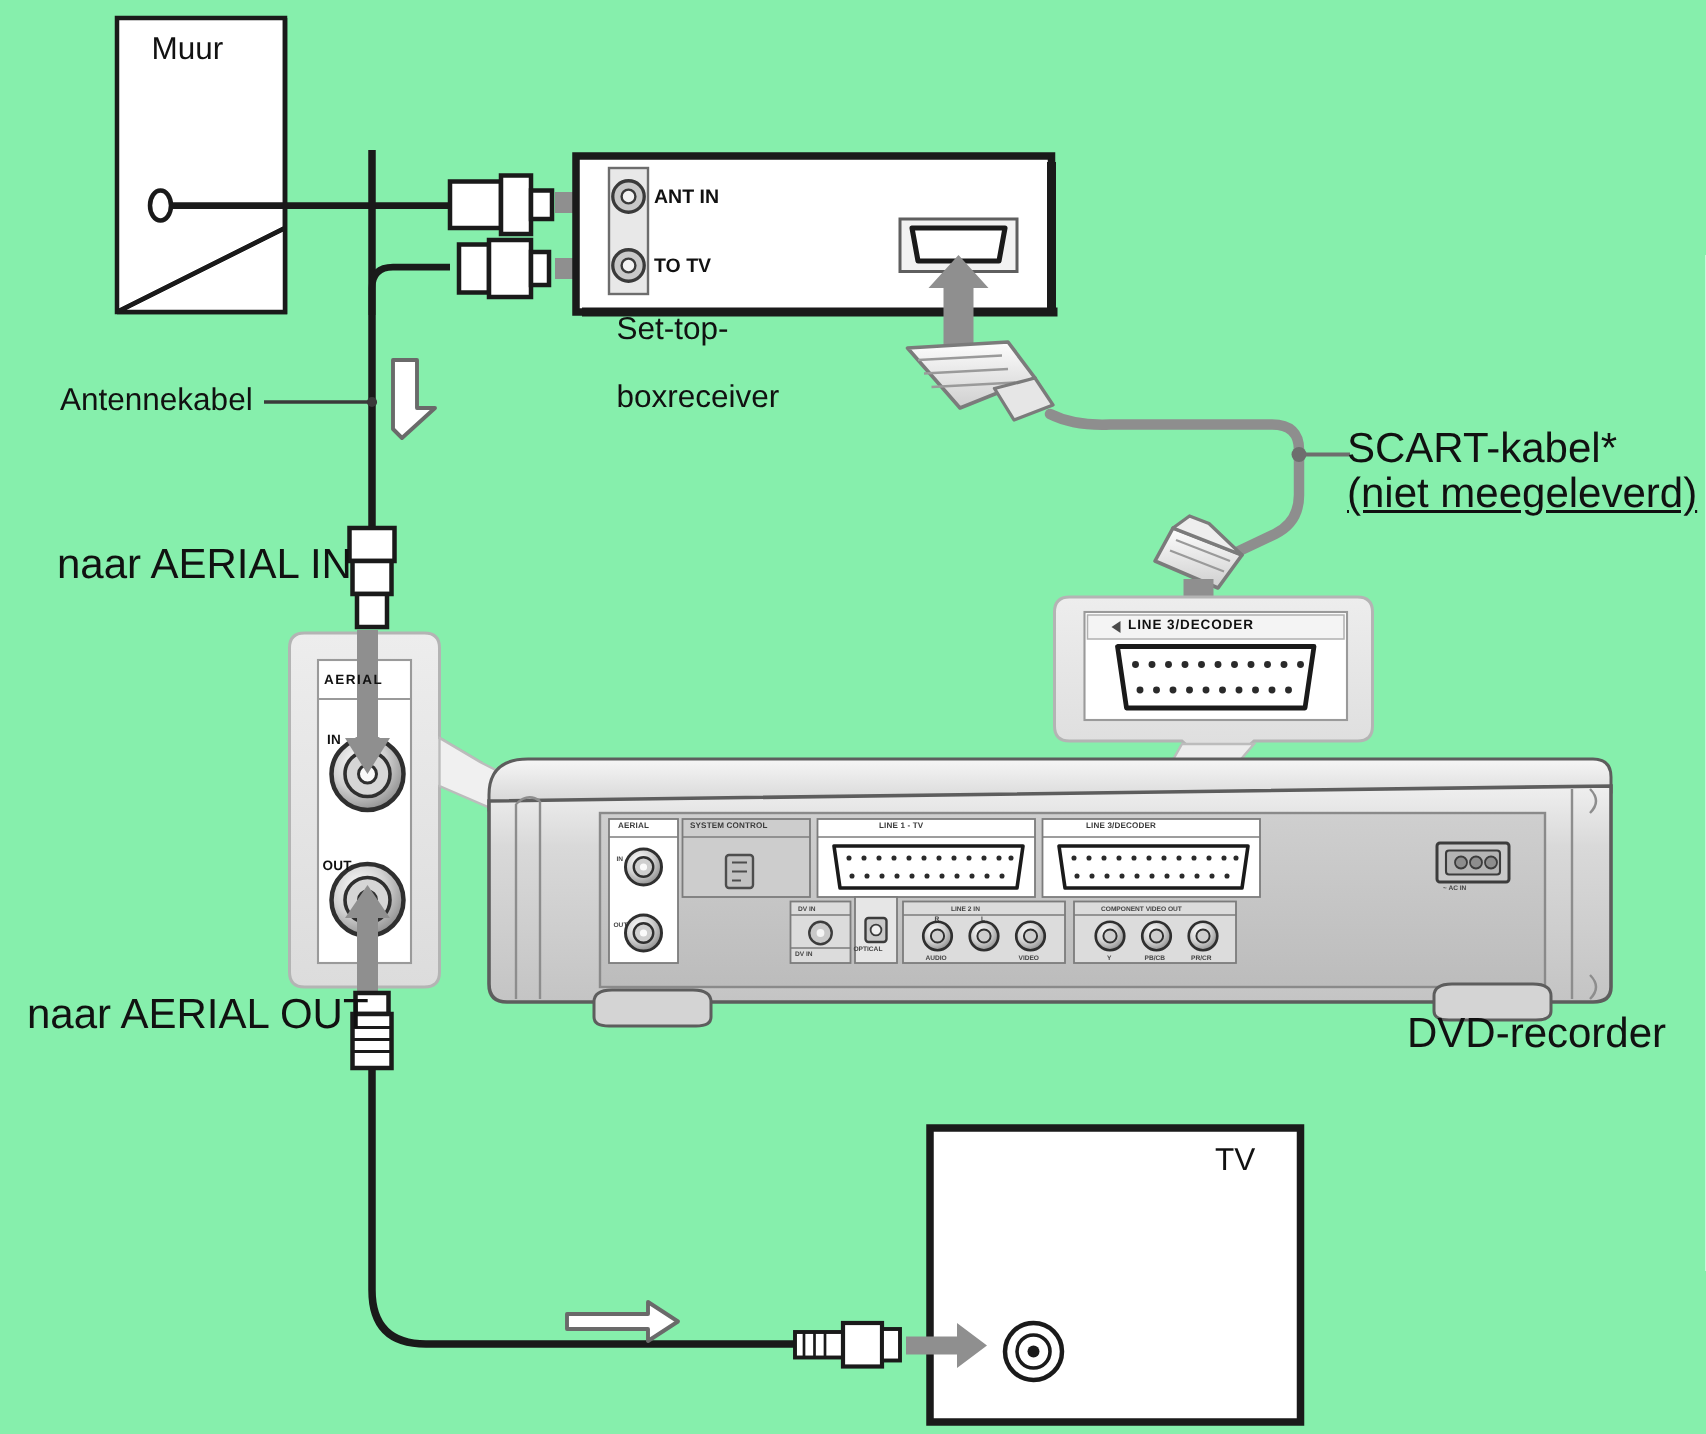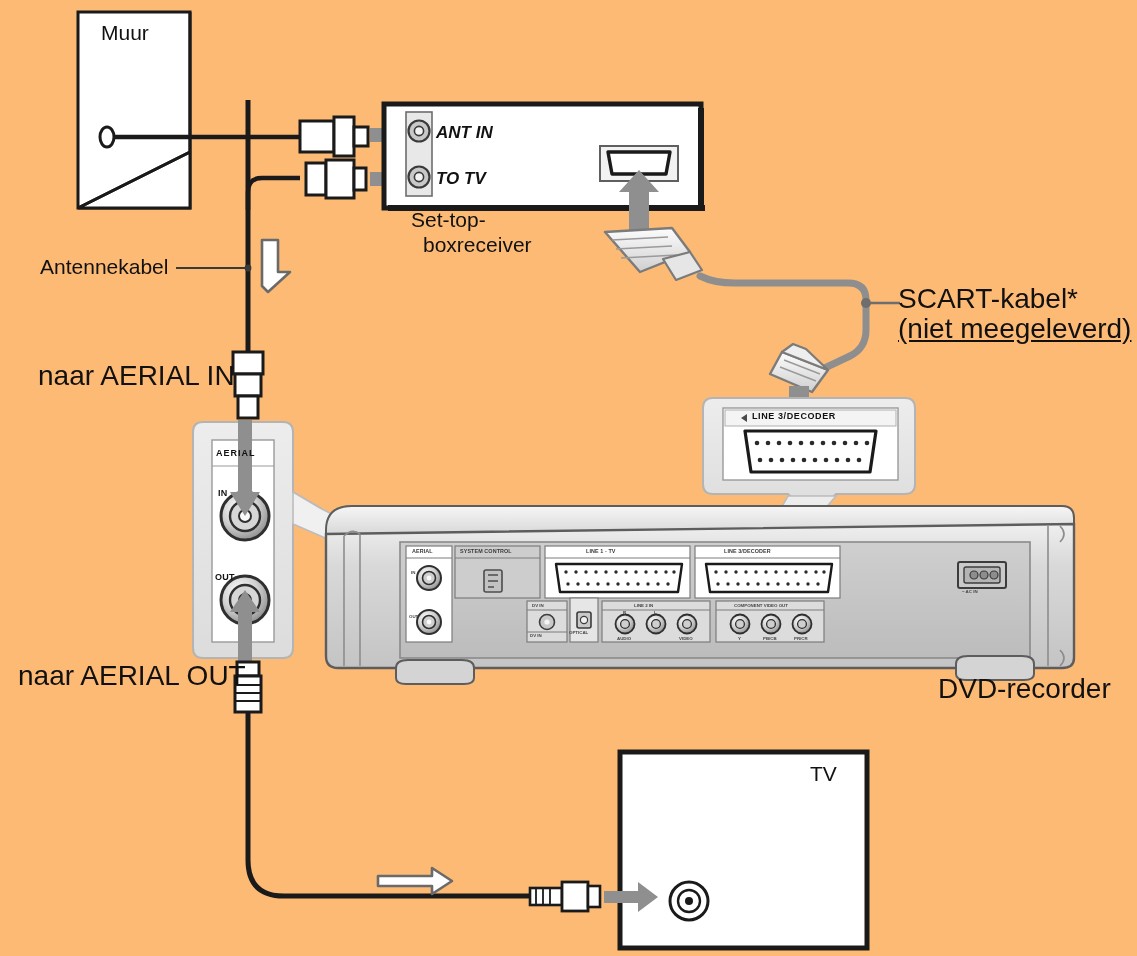--- a/index.html
+++ b/index.html
@@ -9,40 +9,40 @@
     background: #ffffff;
   }
   body {
     font-family: "Liberation Sans", sans-serif;
     color: #000000;
   }
   #stage {
     position: relative;
     width: 1137px;
     height: 956px;
-    background: #fdba74;
+    background: #86efac;
     overflow: hidden;
   }
   #diagram {
     position: absolute;
     left: 0;
     top: 0;
     width: 1137px;
     height: 956px;
   }
   .lbl {
     position: absolute;
     font-family: "Liberation Sans", sans-serif;
     color: #111111;
     white-space: pre;
     line-height: 1.22;
   }
   .lbl-lg { font-size: 21px; }
   .lbl-md { font-size: 28px; }
-  .lbl-sm { font-size: 17px; font-style: italic; }
+  .lbl-sm { font-size: 13px; }
   .lbl-tiny { font-size: 9px; letter-spacing: .2px; }
   .lbl-micro { font-size: 5.4px; letter-spacing: .1px; color: #3a3a3a; }
   .lbl-nano { font-size: 4.4px; letter-spacing: 0px; color: #444; }
 </style>
 </head>
 <body>
 
 <div id="stage">
 
   <svg id="diagram" viewBox="0 0 1137 956">
@@ -429,21 +429,21 @@
       <rect x="588" y="886" width="12" height="21" fill="#ffffff" stroke="#1a1a1a" stroke-width="2.6"></rect>
     </g>
     <g>
       <path d="M604,891 L638,891 L638,882 L658,897 L638,912 L638,903 L604,903 Z" fill="#8f8f8f"></path>
     </g>
   </svg>
 
   <div class="lbl lbl-lg" style="left:101px; top:20px;">Muur</div>
 
   <div class="lbl lbl-lg" style="left:411px; top:207px;">Set-top-</div>
-  <div class="lbl lbl-lg" style="left:411px; top:232px;margin-left:12px;">boxreceiver</div>
+  <div class="lbl lbl-lg" style="left:411px; top:252px;">boxreceiver</div>
 
   <div class="lbl lbl-sm" style="left:436px; top:123px; font-weight:600;">ANT IN</div>
   <div class="lbl lbl-sm" style="left:436px; top:169px; font-weight:600;">TO TV</div>
 
   <div class="lbl lbl-lg" style="left:40px; top:254px;text-align:right;">Antennekabel</div>
 
   <div class="lbl lbl-md" style="left:38px; top:359px;">naar AERIAL IN</div>
 
   <div class="lbl lbl-md" style="left:18px; top:659px;">naar AERIAL OUT</div>
 

